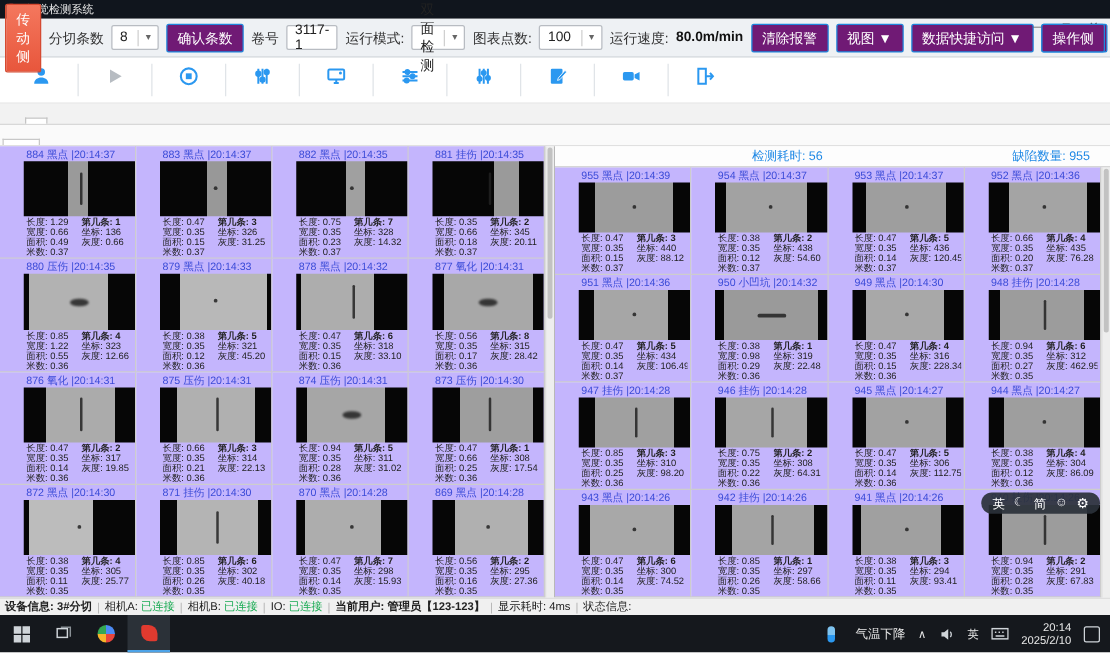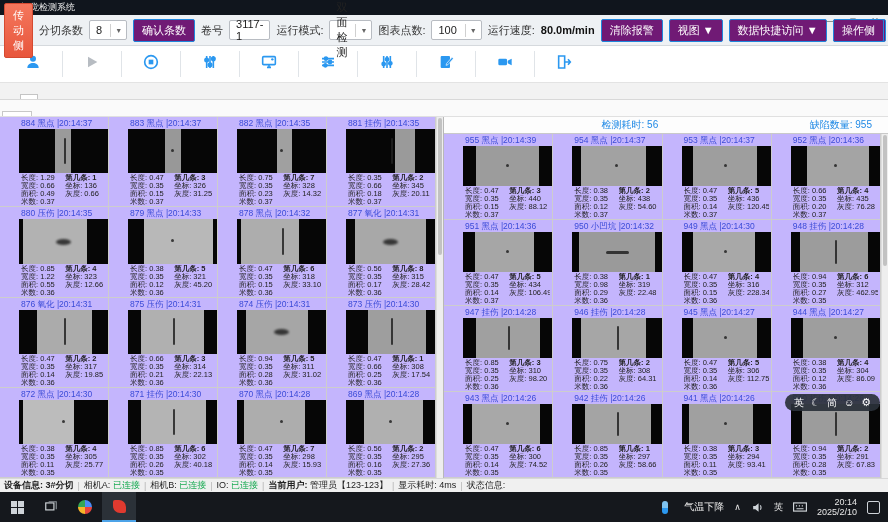--- a/index.html
+++ b/index.html
@@ -887,21 +887,21 @@
 
   <div class="statusbar" id="statusbar">
       <span><span style="font-weight: bold;">设备信息: </span><span style="font-weight: bold;">3#分切</span></span>
       <span class="sep">|</span>
       <span><span>相机A: </span><span class="green">已连接</span></span>
       <span class="sep">|</span>
       <span><span>相机B: </span><span class="green">已连接</span></span>
       <span class="sep">|</span>
       <span><span>IO: </span><span class="green">已连接</span></span>
       <span class="sep">|</span>
-      <span><span style="font-weight: bold;">当前用户: </span><span style="font-weight: normal;">管理员【123-123】</span></span>
+      <span><span style="font-weight: bold;">当前用户: </span><span style="font-weight: bold;">管理员【123-123】</span></span>
       <span class="sep">|</span>
       <span><span>显示耗时: </span><span>4ms</span></span>
       <span class="sep">|</span>
       <span><span>状态信息: </span><span></span></span>
     </div>
 
   <div class="taskbar">
     <div class="tb-left">
       <span class="tb-ic">
         <span class="startgrid">

